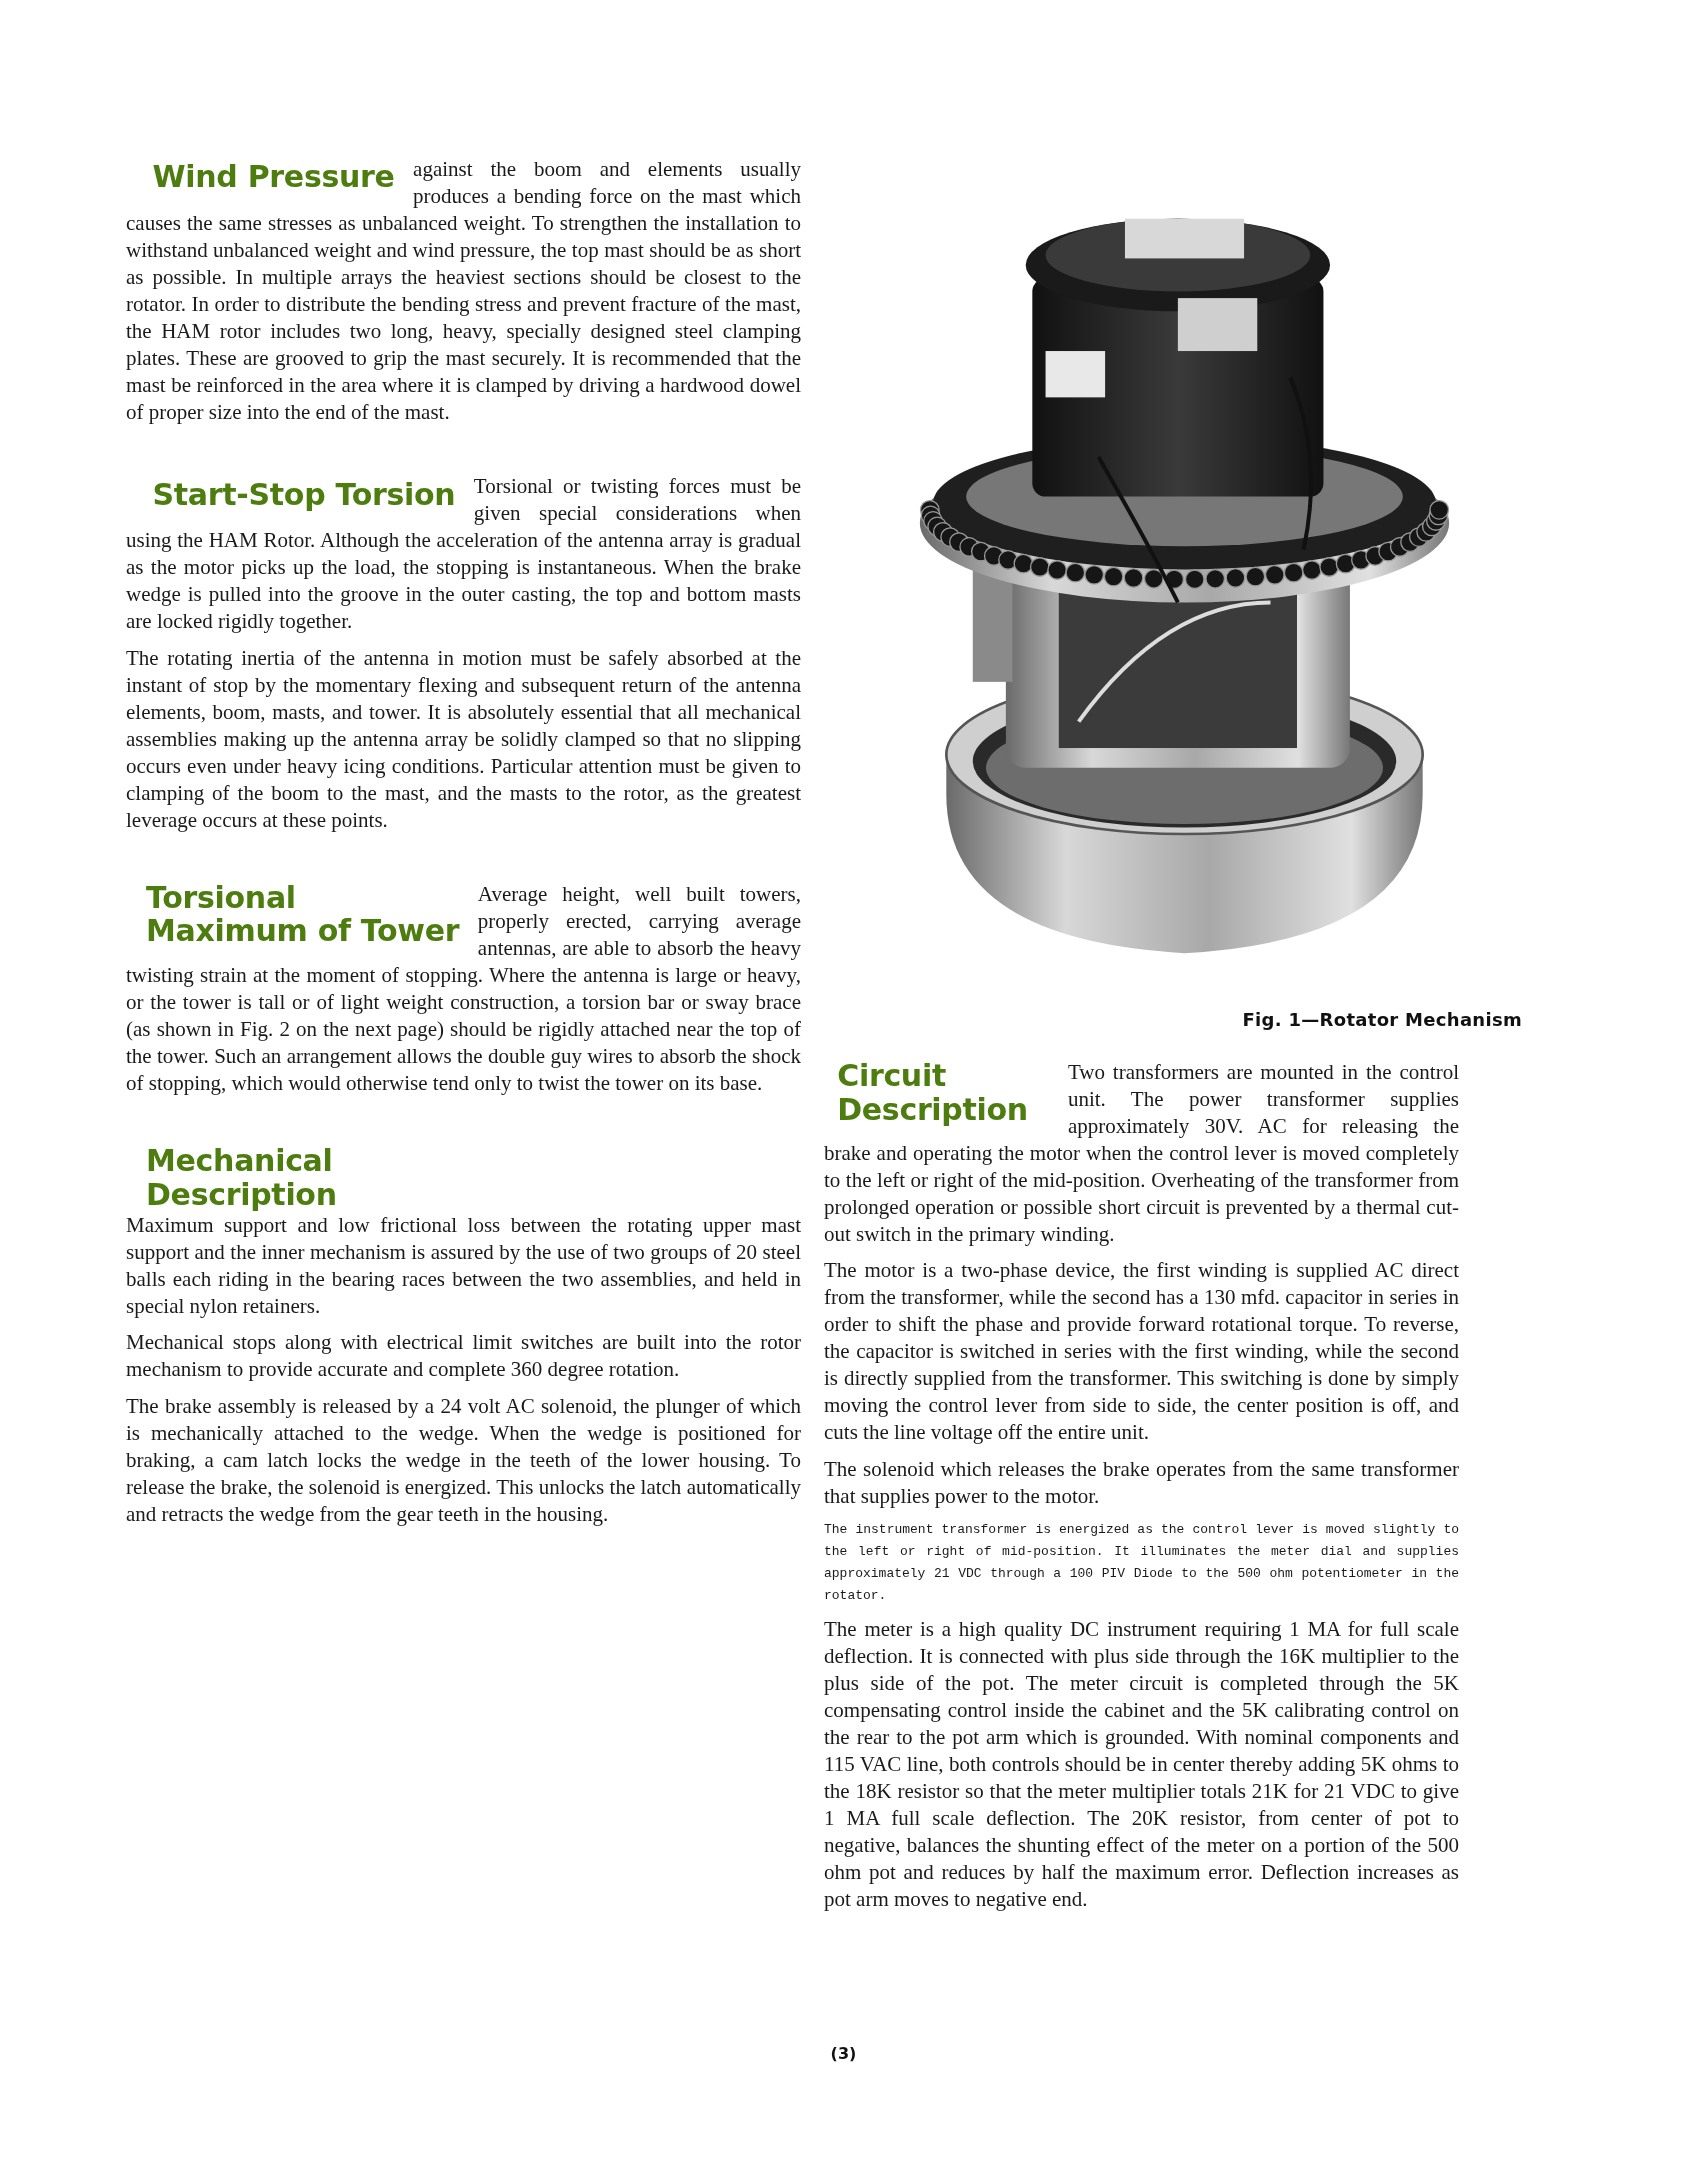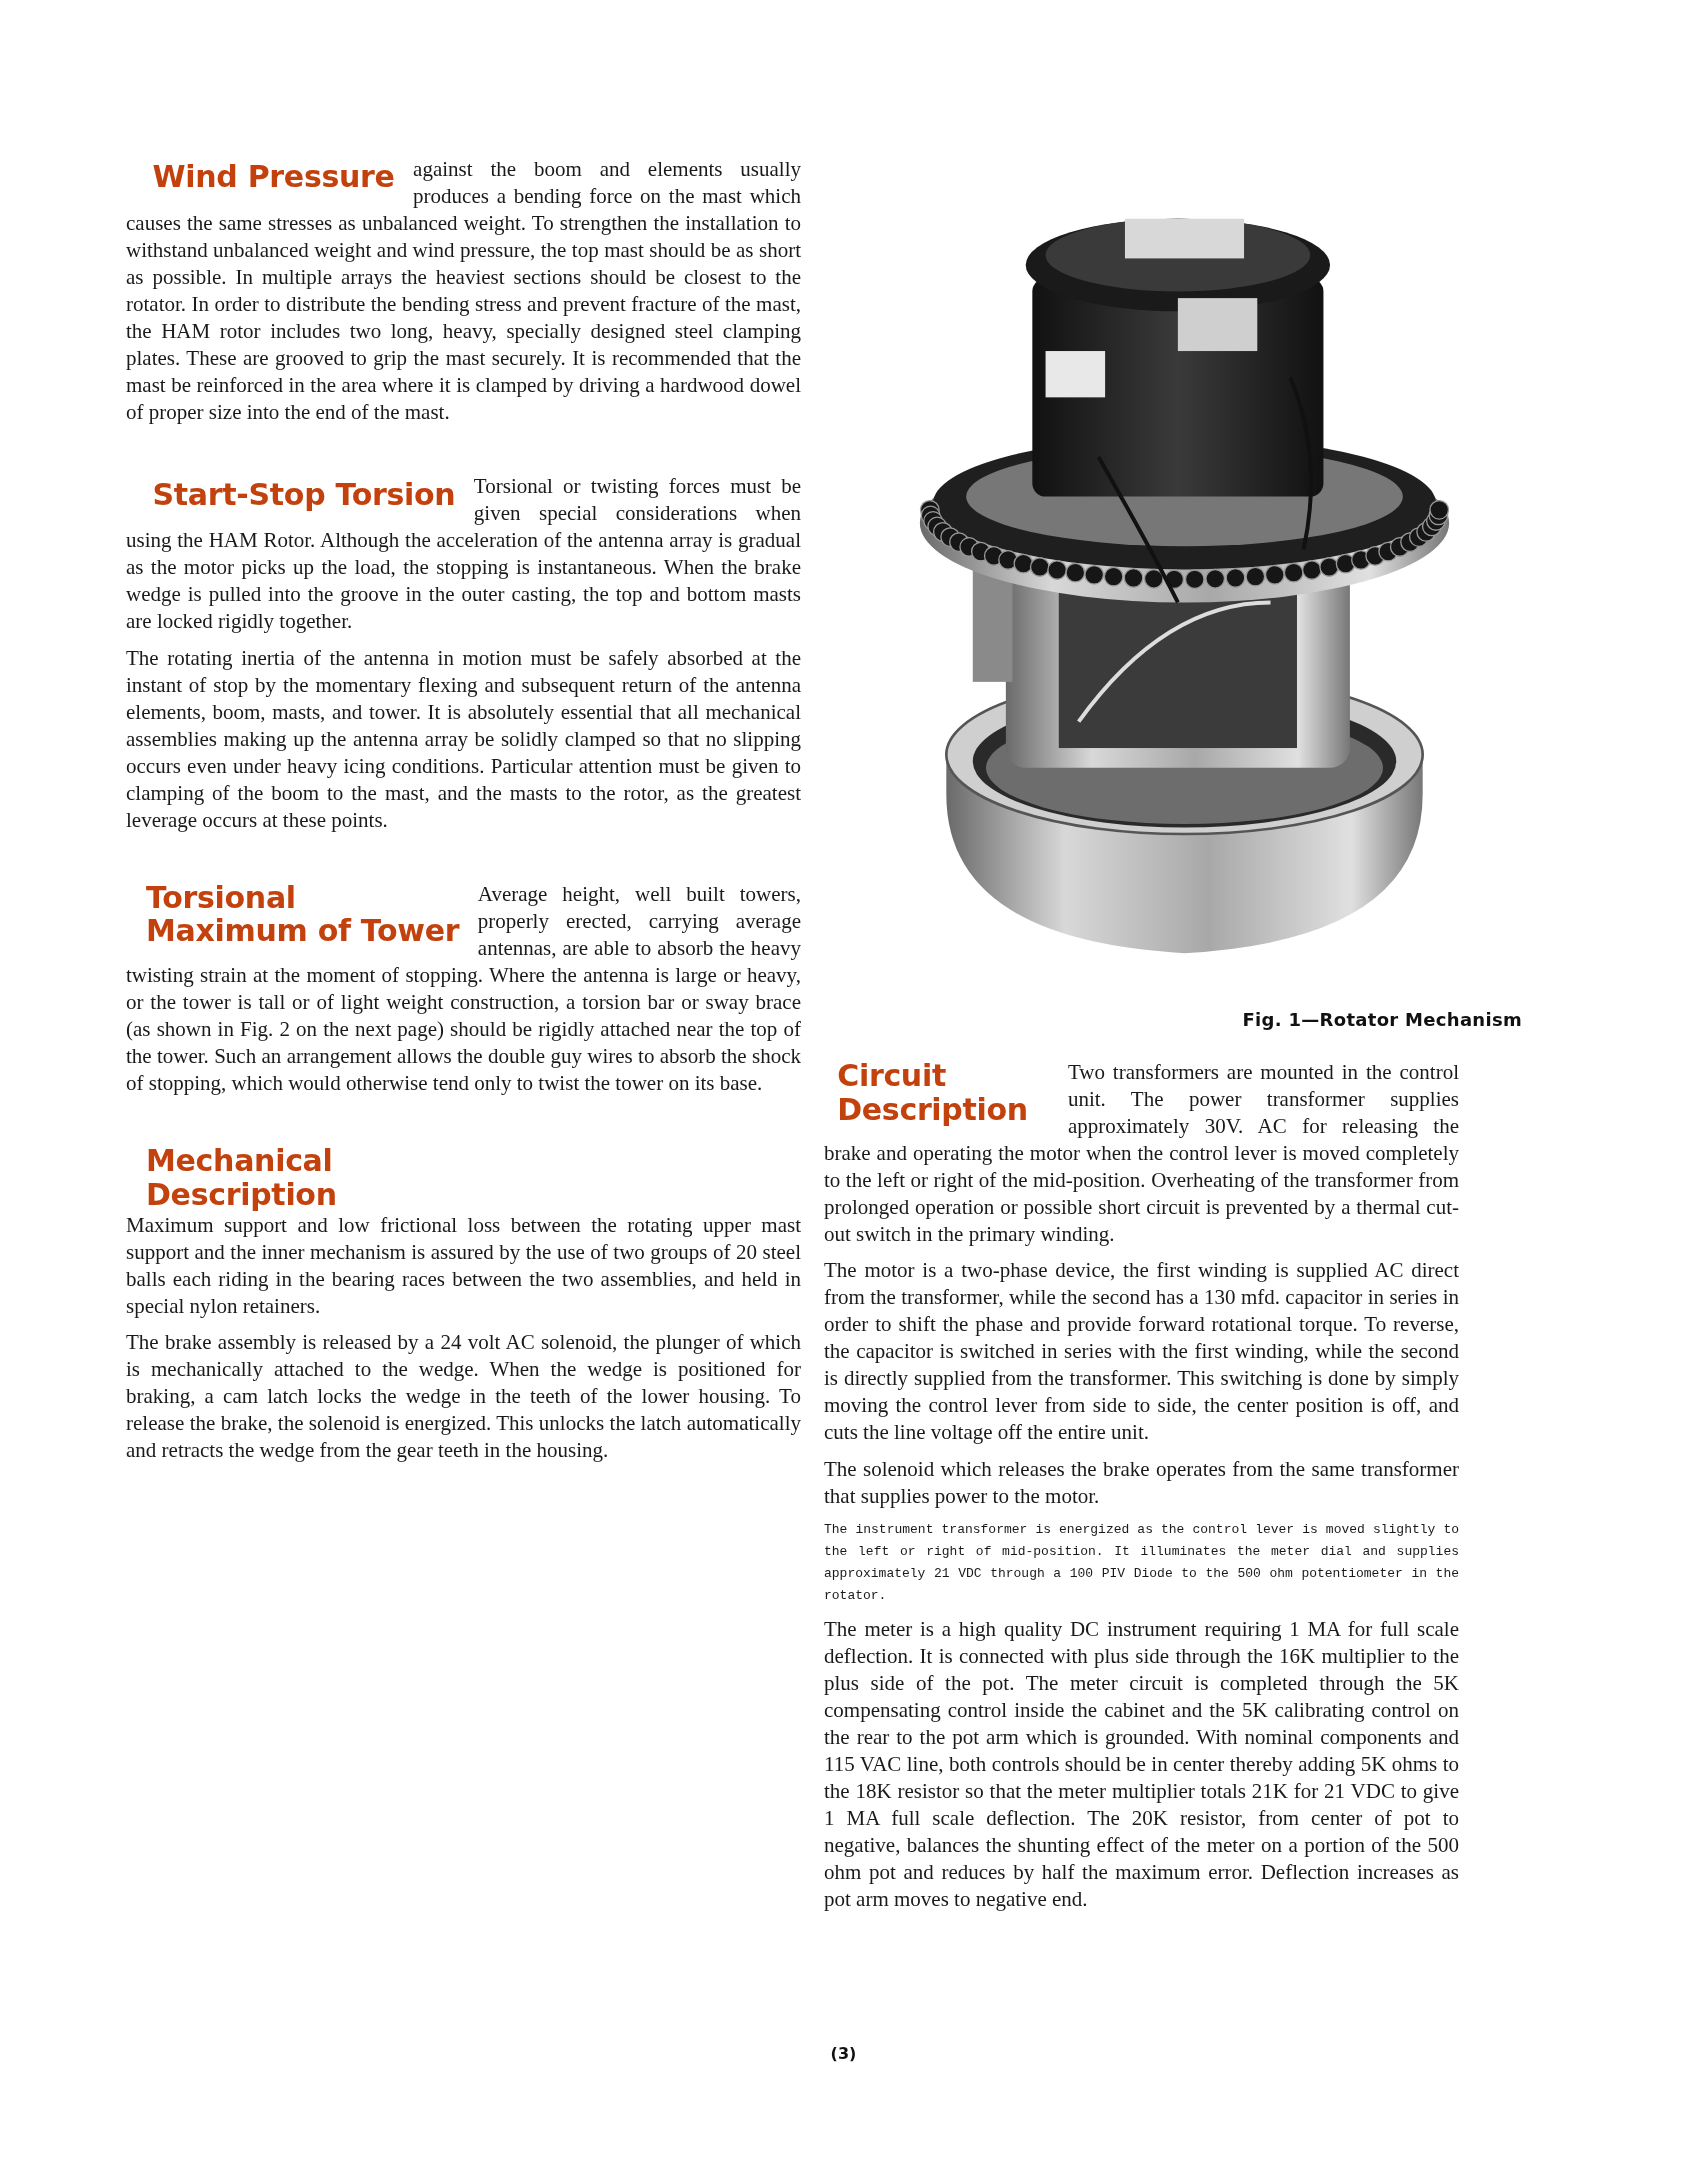--- a/index.html
+++ b/index.html
@@ -8,21 +8,21 @@
     font-family: "Liberation Serif", "DejaVu Serif", serif;
     color: #1a1a1a;
   }
   .col { position: absolute; font-size: 21px; line-height: 27px; text-align: justify; }
   .col p { margin: 0 0 9.3px 0; }
   #left { left: 126px; top: 126px; width: 675px; }
   #right { left: 824px; top: 1059px; width: 635px; }
   .section { position: relative; }
   .head {
     font-family: "DejaVu Sans", "Liberation Sans", sans-serif;
-    font-weight: bold; color: #c2410c; letter-spacing: -0.3px;
+    font-weight: bold; color: #4d7c0f; letter-spacing: -0.3px;
     float: left; margin-right: 18.5px;
   }
   .head.inline1 { font-size: 30px; line-height: 32px; padding-top: 5.3px; padding-left: 26.5px; }
   .head.two { font-size: 30px; line-height: 33px; padding-left: 20px; }
   .head.two span { display: block; }
   .head.circuit { font-size: 30px; line-height: 34px; padding-left: 13.2px; margin-right: 40px; }
   .head.circuit span { display: block; }
   .head.mech { font-size: 30px; line-height: 34px; padding-left: 20px; margin-right: 40px; }
   .head.mech span { display: block; }
   .gap-sm { height: 30px; }
@@ -75,20 +75,21 @@
   </div>
 
   <div class="gap-md"></div>
   <div class="section">
     <div class="head mech">
       <span>Mechanical</span>
       <span>Description</span>
     </div>
     <div class="clear"></div>
     <p>Maximum support and low frictional loss between the rotating upper mast support and the inner mechanism is assured by the use of two groups of 20 steel balls each riding in the bearing races between the two assemblies, and held in special nylon retainers.</p>
+    <p>Mechanical stops along with electrical limit switches are built into the rotor mechanism to provide accurate and complete 360 degree rotation.</p>
     <p>The brake assembly is released by a 24 volt AC solenoid, the plunger of which is mechanically attached to the wedge. When the wedge is positioned for braking, a cam latch locks the wedge in the teeth of the lower housing. To release the brake, the solenoid is energized. This unlocks the latch automatically and retracts the wedge from the gear teeth in the housing.</p>
   </div>
 </div>
 
 <div id="figure">
   <svg viewBox="0 0 860 1200" xmlns="http://www.w3.org/2000/svg">
     <defs>
       <linearGradient id="metal" x1="0" x2="1" y1="0" y2="0">
         <stop offset="0" stop-color="#6a6a6a"></stop>
         <stop offset="0.25" stop-color="#d8d8d8"></stop>

